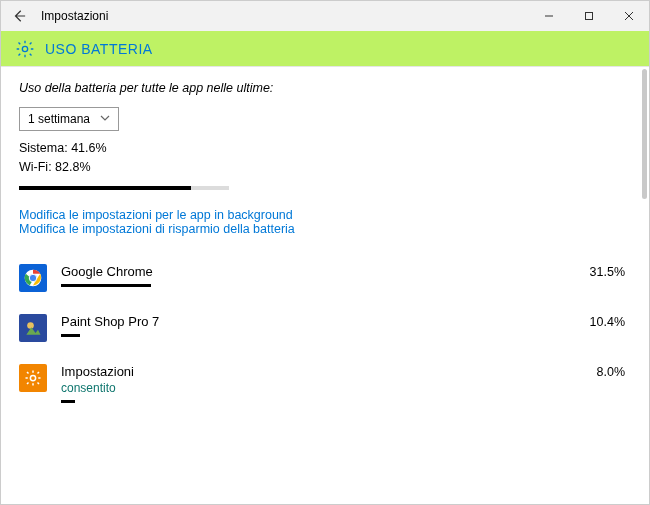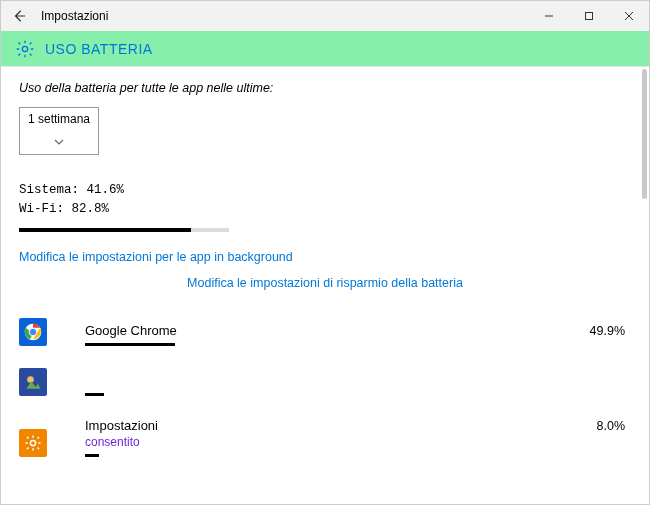--- a/index.html
+++ b/index.html
@@ -37,21 +37,21 @@
     height: 30px;
     display: flex;
   }
   .win-btn {
     width: 40px; height: 30px;
     display: flex; align-items: center; justify-content: center;
     cursor: pointer;
   }
   .header {
     height: 36px;
-    background: #86efac;
+    background: #bef264;
     display: flex;
     align-items: center;
     padding: 0 14px;
     border-bottom: 1px solid #e5e5e5;
   }
   .gear-icon {
     width: 20px; height: 20px;
     color: #0078d7;
     margin-right: 10px;
   }
@@ -73,28 +73,27 @@
     font-style: italic;
   }
   .dropdown {
     display: inline-flex;
     align-items: center;
     border: 1px solid #999;
     padding: 4px 8px;
     font-size: 12px;
     cursor: pointer;
     user-select: none;
-    margin-bottom: 26px;
+    margin-bottom: 8px;
     min-width: 80px;
     justify-content: space-between;
     gap: 10px;
-    flex-direction: column;
   }
   .chevron svg { width: 10px; height: 10px; }
-  .stat-line { font-size: 12.5px; line-height: 1.55; font-family: Liberation Mono, monospace; }
+  .stat-line { font-size: 12.5px; line-height: 1.55; }
   .bar-row {
     margin: 8px 0 10px 0;
     display: flex;
     width: 210px; height: 4px;
     background: #dcdcdc;
   }
   .bar-seg { height: 4px; background: #000; }
   .legend { font-size: 12.5px; line-height: 1.6; }
   .legend .sq {
     display: inline-block;
@@ -103,42 +102,41 @@
     vertical-align: middle;
     position: relative; top: -1px;
   }
   .link {
     color: #0078d7;
     font-size: 12.5px;
     cursor: pointer;
     margin-top: 18px;
     display: block;
   }
-  .link + .link { margin-top: 12px; text-align: center; }
+  .link + .link { margin-top: 0; }
   .app-list { margin-top: 22px; }
   .app-row {
     display: flex;
-    align-items: flex-end;
+    align-items: flex-start;
     padding: 6px 0 16px 0;
-    gap: 24px;
   }
   .app-icon {
     width: 28px; height: 28px;
     flex-shrink: 0;
     margin-right: 14px;
     display: flex; align-items: center; justify-content: center;
   }
   .app-body { flex: 1; }
   .app-top {
     display: flex;
     align-items: baseline;
   }
   .app-name { font-size: 13px; flex: 1; }
   .app-pct { font-size: 12.5px; width: 70px; text-align: right; padding-right: 6px; }
-  .app-sub { font-size: 12px; color: #6d28d9; margin-top: 2px; }
+  .app-sub { font-size: 12px; color: #0f766e; margin-top: 2px; }
   .app-bar {
     margin-top: 5px;
     height: 3px;
     background: #000;
   }
   .scrollbar {
     position: absolute;
     right: 2px; top: 68px;
     width: 5px; height: 130px;
     background: #c9c9c9;
@@ -228,34 +226,38 @@
             <circle cx="12" cy="12" r="4.5" fill="#4285f4"></circle>
             <path d="M12 2a10 10 0 0 1 8.7 5H12" fill="#ea4335"></path>
             <path d="M3.3 7A10 10 0 0 0 8 21l4-7" fill="#34a853"></path>
             <path d="M20.7 7 16 14l-4 7a10 10 0 0 0 8.7-14" fill="#fbbc05"></path>
             <circle cx="12" cy="12" r="4.5" fill="#4285f4" stroke="#fff" stroke-width="1.2"></circle>
           </svg>
         </div>
         <div class="app-body">
           <div class="app-top">
             <div class="app-name">Google Chrome</div>
-            <div class="app-pct">49.9%</div>
+            <div class="app-pct">31.5%</div>
           </div>
           <div class="app-bar" style="width: 89.82px;"></div>
         </div>
       </div>
       <div class="app-row">
         <div class="app-icon ic-psp">
           <svg width="20" height="20" viewBox="0 0 24 24">
             <rect width="24" height="24" fill="#2a4a9e"></rect>
             <circle cx="9" cy="9" r="4" fill="#e8c060"></circle>
             <path d="M4 20l6-9 5 7 3-4 3 6z" fill="#6aa84f"></path>
           </svg>
         </div>
         <div class="app-body">
+          <div class="app-top">
+            <div class="app-name">Paint Shop Pro 7</div>
+            <div class="app-pct">10.4%</div>
+          </div>
           <div class="app-bar" style="width: 18.72px;"></div>
         </div>
       </div>
       <div class="app-row">
         <div class="app-icon ic-settings">
           <svg width="18" height="18" viewBox="0 0 24 24" fill="none" stroke="#fff" stroke-width="2">
             <circle cx="12" cy="12" r="3.5"></circle>
             <path d="M12 2v3M12 19v3M4 4l2 2M18 18l2 2M2 12h3M19 12h3M4 20l2-2M18 6l2-2"></path>
           </svg>
         </div>

